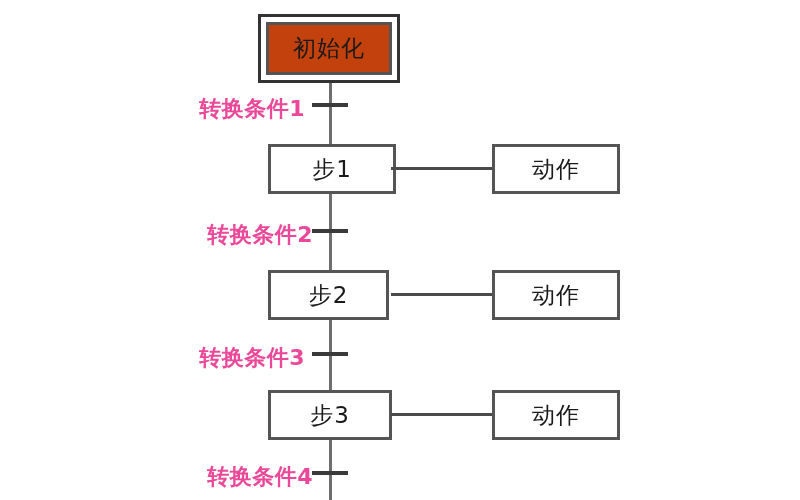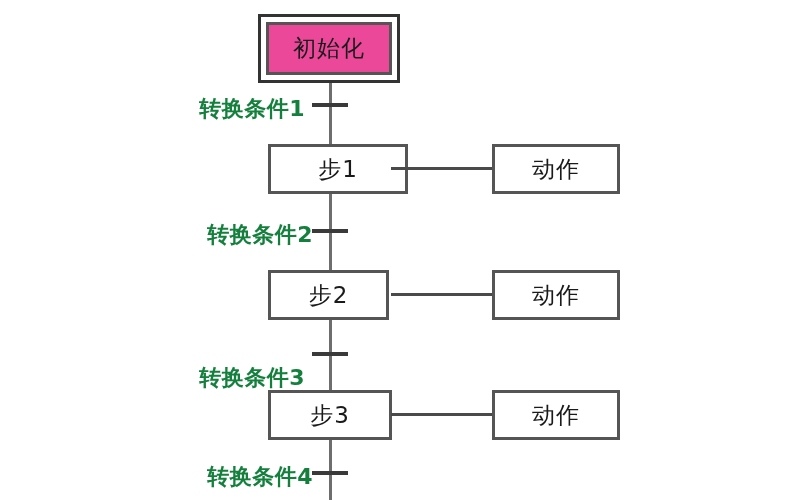--- a/index.html
+++ b/index.html
@@ -55,31 +55,31 @@
   
   .box.double {
     border: 3px solid #333333;
     padding: 5px;
   }
   .box.double .inner {
     box-sizing: border-box;
     width: 100%;
     height: 100%;
     border: 3px solid #555555;
-    background: #ec4899;
+    background: #c2410c;
     display: flex;
     align-items: center;
     justify-content: center;
   }
 
   
   .cond-label {
     position: absolute;
     font-size: 22px;
-    color: #15803d;
+    color: #ec4899;
     white-space: nowrap;
     text-align: right;
     letter-spacing: 0.5px;
     font-weight: 600;
   }
 </style>
 </head>
 <body>
 
 <div id="canvas">
@@ -91,41 +91,41 @@
 
   <div class="box double" style="left:258px; top:14px; width:142px; height:69px;">
     <div class="inner">
       <span class="box-label">初始化</span>
     </div>
   </div>
 
   <div class="tick" style="left:312px; top:103px;"></div>
   <div class="cond-label" style="left:160px; top:94px; width:145px;">转换条件1</div>
 
-  <div class="box" style="left:268px; top:144px; width:140px; height:50px;">
+  <div class="box" style="left:268px; top:144px; width:128px; height:50px;">
     <span class="box-label">步1</span>
   </div>
   <div class="hline" style="left:391px; top:167px; width:102px;"></div>
   <div class="box" style="left:492px; top:144px; width:128px; height:50px;">
     <span class="box-label">动作</span>
   </div>
 
   <div class="tick" style="left:312px; top:229px;"></div>
   <div class="cond-label" style="left:168px; top:220px; width:145px;">转换条件2</div>
 
   <div class="box" style="left:268px; top:270px; width:121px; height:50px;">
     <span class="box-label">步2</span>
   </div>
   <div class="hline" style="left:391px; top:293px; width:102px;"></div>
   <div class="box" style="left:492px; top:270px; width:128px; height:50px;">
     <span class="box-label">动作</span>
   </div>
 
   <div class="tick" style="left:312px; top:352px;"></div>
-  <div class="cond-label" style="left:160px; top:343px; width:145px;margin-top:20px;">转换条件3</div>
+  <div class="cond-label" style="left:160px; top:343px; width:145px;">转换条件3</div>
 
   <div class="box" style="left:268px; top:390px; width:124px; height:50px;align-items:center;">
     <span class="box-label">步3</span>
   </div>
   <div class="hline" style="left:391px; top:413px; width:102px;"></div>
   <div class="box" style="left:492px; top:390px; width:128px; height:50px;">
     <span class="box-label">动作</span>
   </div>
 
   <div class="tick" style="left:312px; top:471px;"></div>

